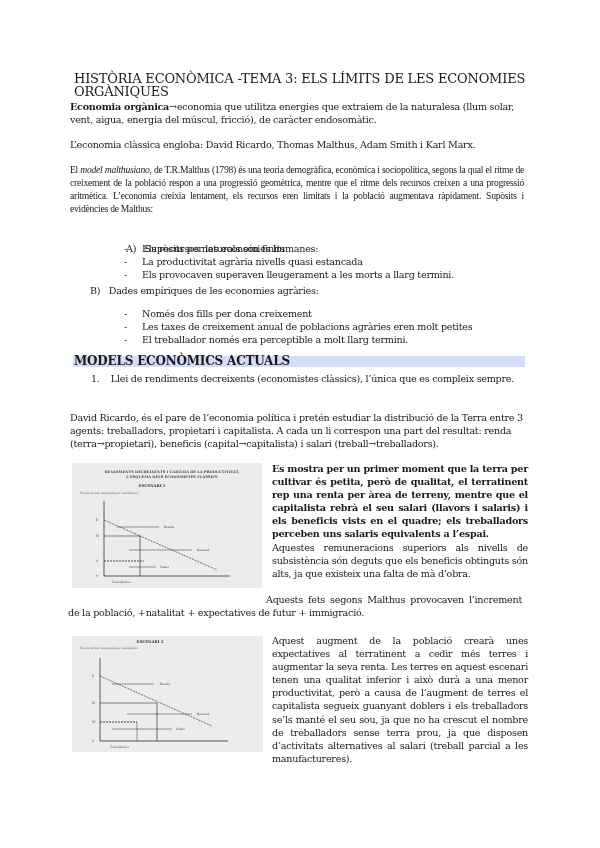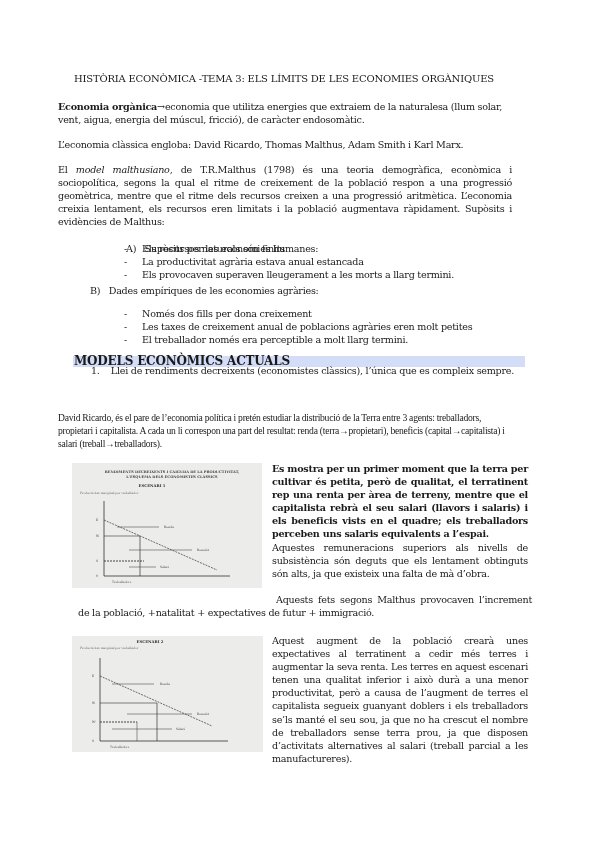--- a/index.html
+++ b/index.html
@@ -1,21 +1,21 @@
 <!DOCTYPE html>
 <html><head>
 <meta charset="utf-8">
 <style>
   html,body{margin:0;padding:0;background:#ffffff;}
   body{width:600px;height:848px;position:relative;overflow:hidden;
        font-family:"DejaVu Serif","Liberation Serif",serif;color:#1a1a1a;}
   .abs{position:absolute;}
   .t{font-size:9.6px;line-height:13.1px;letter-spacing:-0.25px;}
-  .title{left:74px;top:72px;font-size:10px;letter-spacing:-0.2px;text-transform:uppercase;}
-  .p{left:58px;width:454px;}
+  .title{left:74px;top:72px;font-size:13px;letter-spacing:-0.2px;text-transform:uppercase;}
+  .p{left:70px;width:454px;}
   .just{text-align:justify;}
   b{font-weight:bold;}
   .bar{left:73px;top:356px;width:452px;height:11px;background:#d4ddf7;}
   .bar span{position:absolute;left:1px;top:0px;font-size:12px;line-height:11px;letter-spacing:-0.2px;font-weight:bold;text-transform:uppercase;}
   .li-a{left:90px;}
   .sub{left:124px;}
   .dash{position:absolute;left:0;}
   .sub .txt{position:absolute;left:18px;white-space:nowrap;}
   .right{left:272px;width:256px;}
   .fig{background:#ececea;border:0;}
@@ -25,34 +25,34 @@
 <body>
 
 <div class="abs t title">HISTÒRIA ECONÒMICA -TEMA 3: ELS LÍMITS DE LES ECONOMIES ORGÀNIQUES</div>
 
 <div class="abs t p" style="top:100px;">
   <b>Economia orgànica</b><span>→</span><span>economia que utilitza energies que extraiem de la naturalesa (llum solar, vent, aigua, energia del múscul, fricció), de caràcter endosomàtic.</span>
 </div>
 
 <div class="abs t p" style="top:138px;">L’economia clàssica engloba: David Ricardo, Thomas Malthus, Adam Smith i Karl Marx.</div>
 
-<div class="abs t p just" style="top:163px;">
+<div class="abs t p just" style="top:163px;font-family:Liberation Serif, serif;">
   <span>El </span><i>model malthusiano</i><span>, de T.R.Malthus (1798) és una teoria demogràfica, econòmica i sociopolítica, segons la qual el ritme de creixement de la població respon a una progressió geomètrica, mentre que el ritme dels recursos creixen a una progressió aritmètica. L’economia creixia lentament, els recursos eren limitats i la població augmentava ràpidament. Supòsits i evidències de Malthus:</span>
 </div>
 
 <div class="abs t li-a" style="top:242px;margin-left:36px;">
   <span>A)</span>&nbsp;&nbsp;&nbsp;<span>Supòsits per les economies humanes:</span>
 </div>
 <div class="abs t sub" style="top:242px;">
     <span class="dash">-</span>
     <span class="txt">Els recursos naturals són finits</span>
   </div>
 <div class="abs t sub" style="top:255px;">
     <span class="dash">-</span>
-    <span class="txt">La productivitat agrària estava anual estancada</span>
+    <span class="txt">La productivitat agrària nivells quasi estancada</span>
   </div>
 <div class="abs t sub" style="top:268px;">
     <span class="dash">-</span>
     <span class="txt">Els provocaven superaven lleugerament a les morts a llarg termini.</span>
   </div>
 
 <div class="abs t li-a" style="top:284px;">
   <span>B)</span>&nbsp;&nbsp;&nbsp;<span>Dades empíriques de les economies agràries:</span>
 </div>
 <div class="abs t sub" style="top:307px;">
@@ -65,25 +65,25 @@
   </div>
 <div class="abs t sub" style="top:333px;">
     <span class="dash">-</span>
     <span class="txt">El treballador només era perceptible a molt llarg termini.</span>
   </div>
 
 <div class="abs bar">
   <span>MODELS ECONÒMICS ACTUALS</span>
 </div>
 
-<div class="abs t" style="left:91px;top:364px;">
+<div class="abs t" style="left:91px;top:372px;">
   <span>1.</span>&nbsp;&nbsp;&nbsp;&nbsp;<span>Llei de rendiments decreixents (economistes clàssics), l’única que es compleix sempre.</span>
 </div>
 
-<div class="abs t p" style="top:411px;font-family:Liberation Serif, serif;">David Ricardo, és el pare de l’economia política i pretén estudiar la distribució de la Terra entre 3 agents: treballadors, propietari i capitalista. A cada un li correspon una part del resultat: renda (terra→propietari), beneficis (capital→capitalista) i salari (treball→treballadors).</div>
+<div class="abs t p" style="top:411px;">David Ricardo, és el pare de l’economia política i pretén estudiar la distribució de la Terra entre 3 agents: treballadors, propietari i capitalista. A cada un li correspon una part del resultat: renda (terra→propietari), beneficis (capital→capitalista) i salari (treball→treballadors).</div>
 
 <div class="abs fig" style="left:72px;top:463px;width:190px;height:125px;">
   <svg viewBox="0 0 190 125">
     <rect x="0" y="0" width="190" height="125" fill="#ececea"></rect>
     <text x="100" y="10" font-size="3.6" text-anchor="middle" fill="#444" font-family="DejaVu Serif, serif" font-weight="bold">RENDIMENTS DECREIXENTS I CAIGUDA DE LA PRODUCTIVITAT,</text>
     <text x="100" y="14.5" font-size="3.6" text-anchor="middle" fill="#444" font-family="DejaVu Serif, serif" font-weight="bold">L'ESQUEMA DELS ECONOMISTES CLÀSSICS</text>
     <text x="80" y="24" font-size="3.8" text-anchor="middle" fill="#333" font-family="DejaVu Serif, serif" font-weight="bold">ESCENARI 1</text>
     <text x="8" y="31" font-size="3" fill="#666" font-family="DejaVu Serif, serif">Productivitat marginal per treballador</text>
     <line x1="32" y1="38" x2="32" y2="113" stroke="#333" stroke-width="0.8"></line>
     <line x1="32" y1="113" x2="158" y2="113" stroke="#333" stroke-width="0.8"></line>
@@ -99,23 +99,23 @@
     <text x="88" y="105" font-size="3" fill="#444" font-family="DejaVu Serif, serif">Salari</text>
     <text x="24" y="58" font-size="3" fill="#444" font-family="DejaVu Serif, serif">E</text>
     <text x="24" y="74" font-size="3" fill="#444" font-family="DejaVu Serif, serif">W</text>
     <text x="24" y="99" font-size="3" fill="#444" font-family="DejaVu Serif, serif">S</text>
     <text x="24" y="114" font-size="3" fill="#444" font-family="DejaVu Serif, serif">0</text>
     <text x="40" y="120" font-size="3" fill="#555" font-family="DejaVu Serif, serif">Treballadors</text>
   </svg>
 </div>
 
 <div class="abs t right just" style="top:462px;font-weight:bold;">Es mostra per un primer moment que la terra per cultivar és petita, però de qualitat, el terratinent rep una renta per àrea de terreny, mentre que el capitalista rebrà el seu salari (llavors i salaris) i els beneficis vists en el quadre; els treballadors perceben uns salaris equivalents a l’espai.</div>
-<div class="abs t right just" style="top:541px;">Aquestes remuneracions superiors als nivells de subsistència són deguts que els lentament obtinguts són alts, ja que existeix una falta de mà d’obra.</div>
+<div class="abs t right just" style="top:541px;">Aquestes remuneracions superiors als nivells de subsistència són deguts que els beneficis obtinguts són alts, ja que existeix una falta de mà d’obra.</div>
 
-<div class="abs t" style="left:78px;top:593px;width:454px;text-indent:198px;text-align:justify;">Aquests fets segons Malthus provocaven l’increment de la població, +natalitat + expectatives de futur + immigració.</div>
+<div class="abs t" style="left:68px;top:593px;width:454px;text-indent:198px;text-align:justify;">Aquests fets segons Malthus provocaven l’increment de la població, +natalitat + expectatives de futur + immigració.</div>
 
 <div class="abs fig" style="left:72px;top:636px;width:191px;height:116px;">
   <svg viewBox="0 0 191 116">
     <rect x="0" y="0" width="191" height="116" fill="#ececea"></rect>
     <text x="78" y="7" font-size="3.8" text-anchor="middle" fill="#333" font-family="DejaVu Serif, serif" font-weight="bold">ESCENARI 2</text>
     <text x="8" y="13" font-size="3" fill="#666" font-family="DejaVu Serif, serif">Productivitat marginal per treballador</text>
     <line x1="28" y1="22" x2="28" y2="105" stroke="#333" stroke-width="0.8"></line>
     <line x1="28" y1="105" x2="156" y2="105" stroke="#333" stroke-width="0.8"></line>
     <line x1="28" y1="40" x2="140" y2="90" stroke="#333" stroke-width="0.7" stroke-dasharray="2,1"></line>
     <line x1="28" y1="67" x2="85" y2="67" stroke="#333" stroke-width="0.6"></line>

